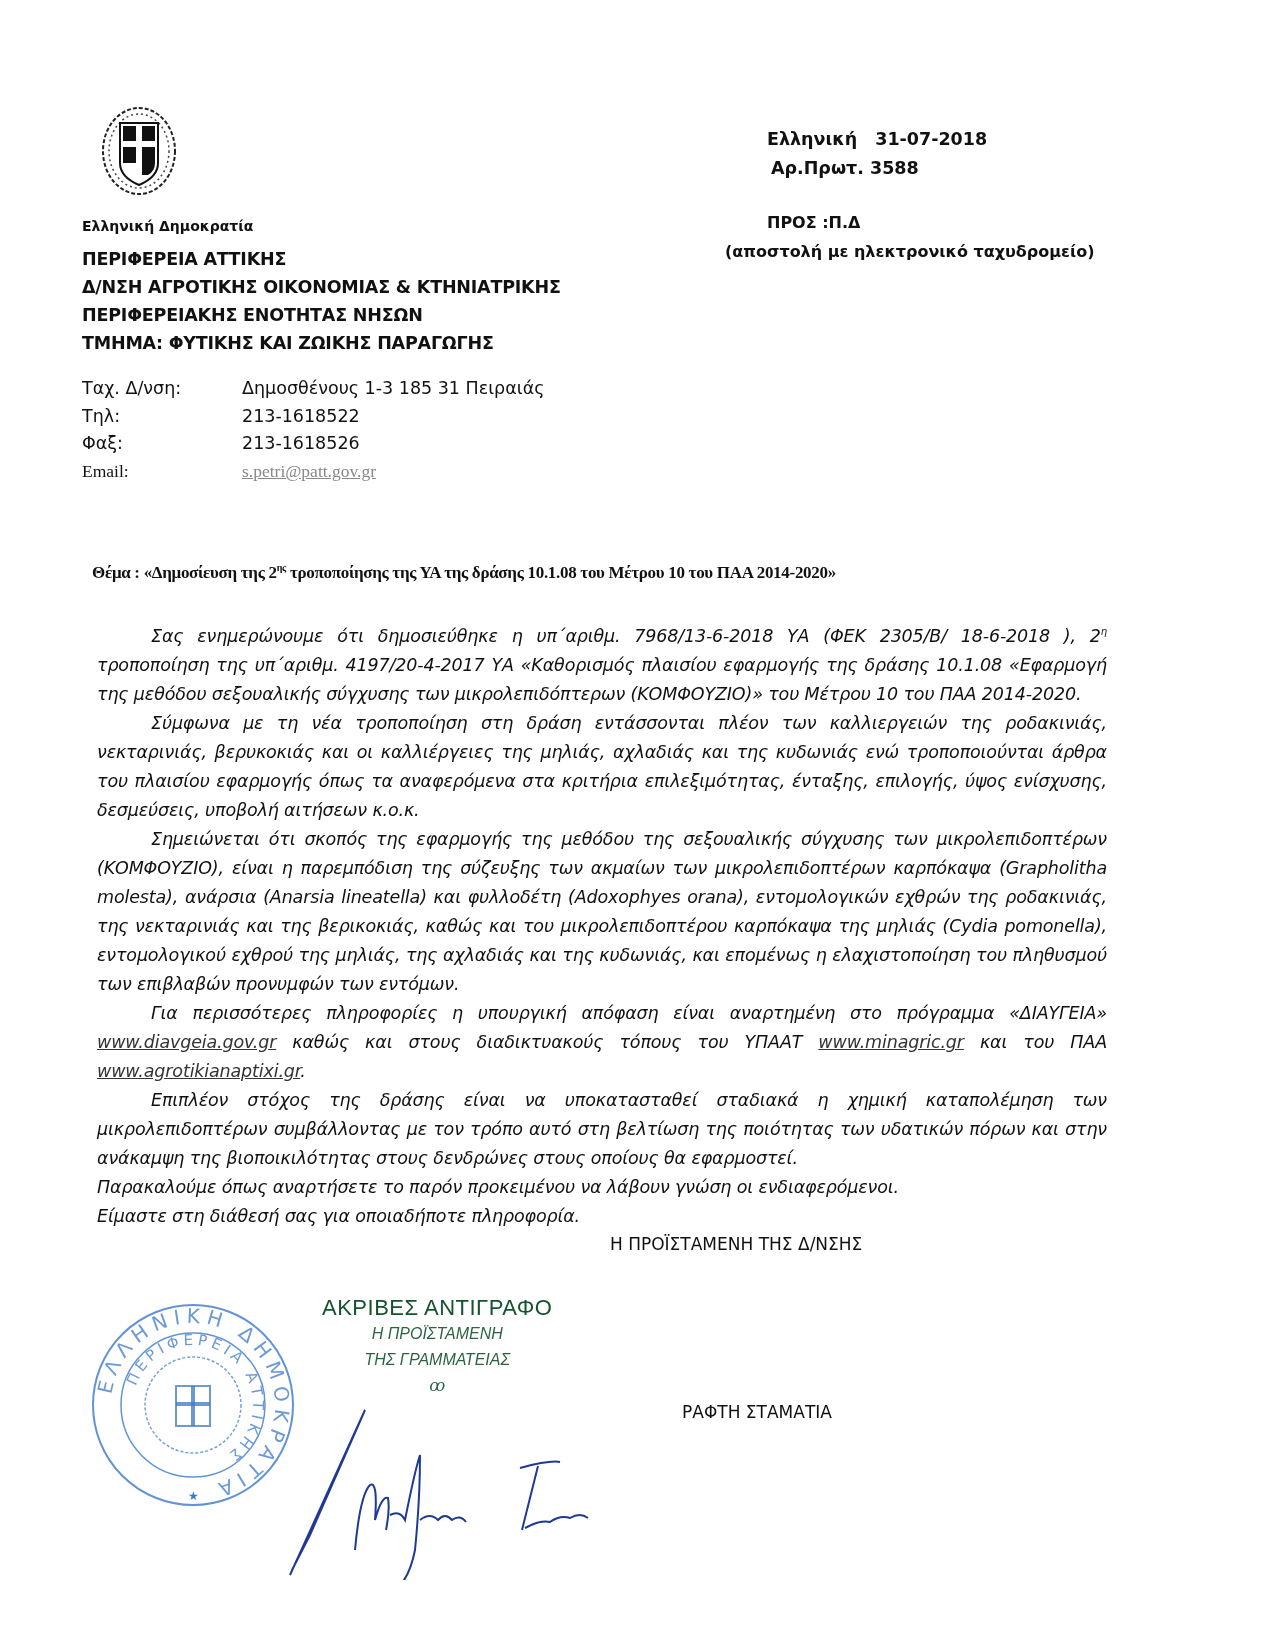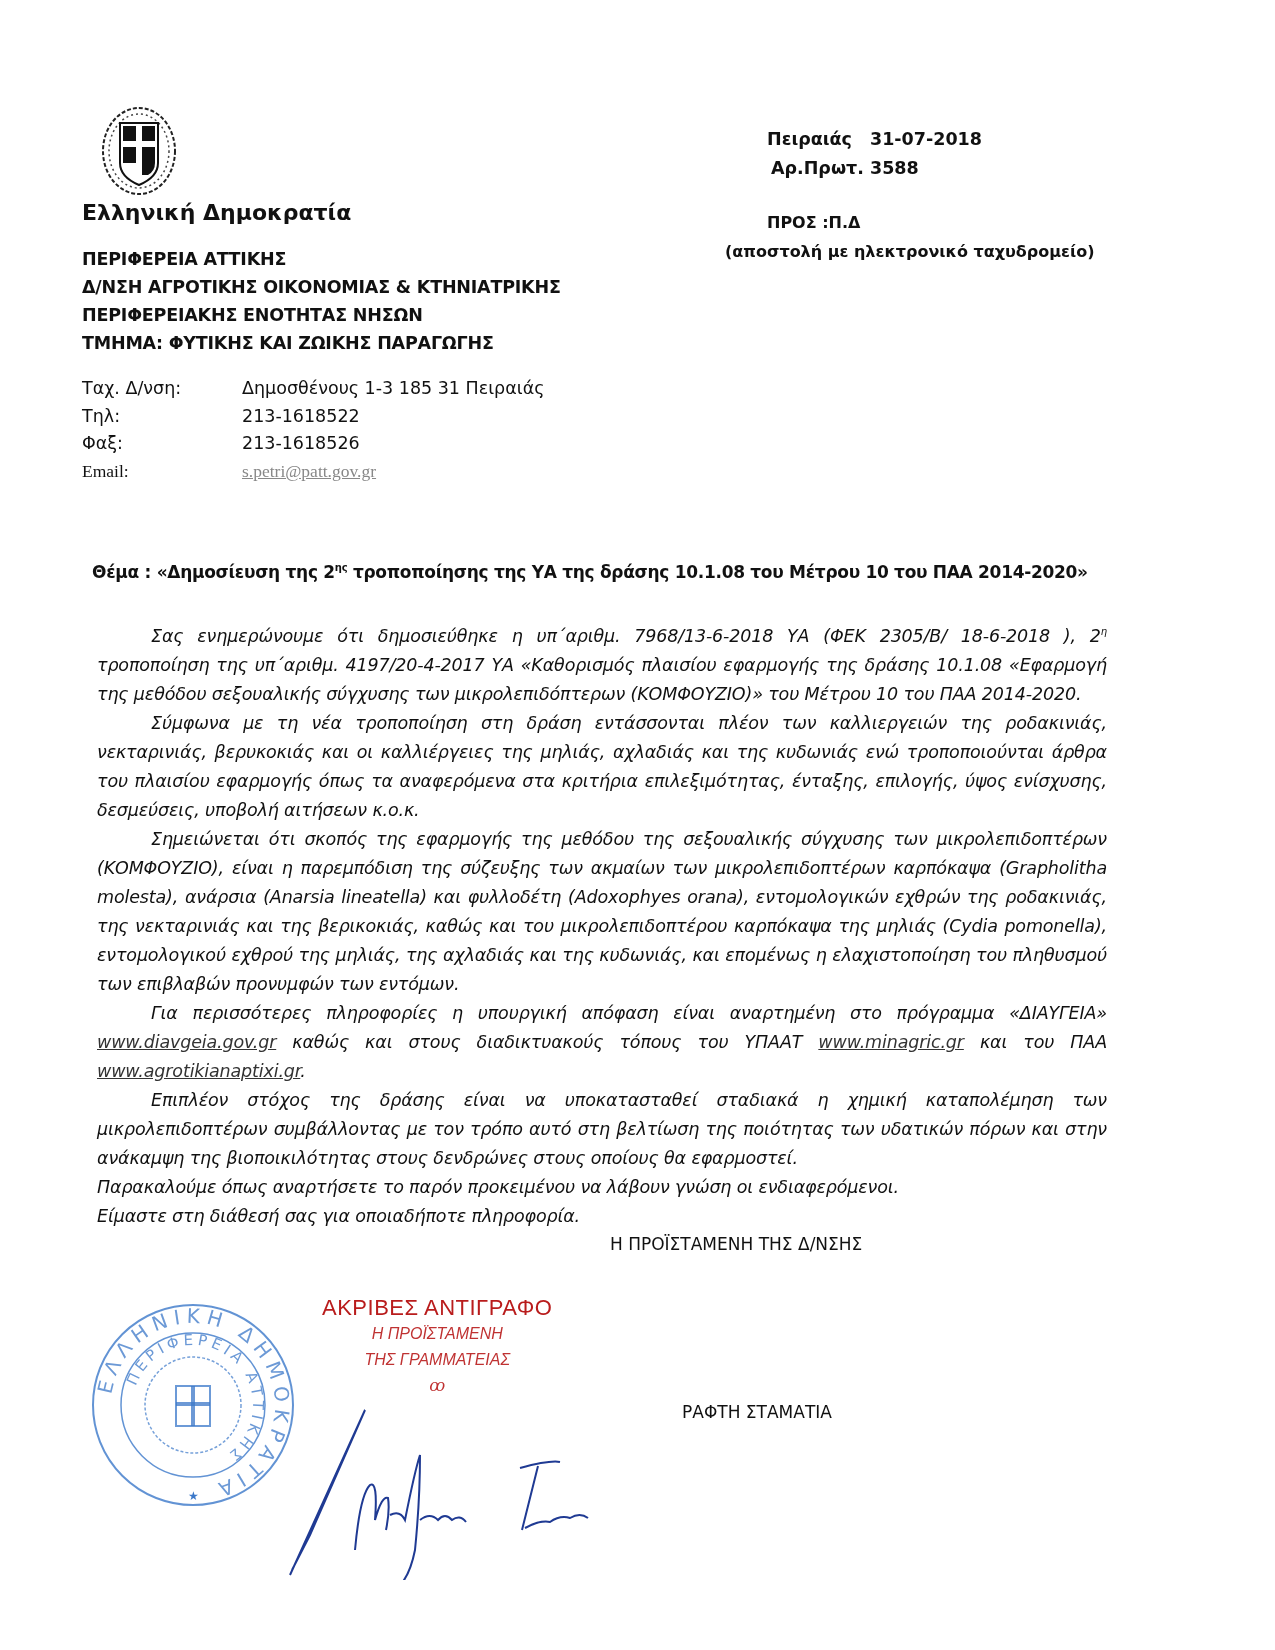--- a/index.html
+++ b/index.html
@@ -1,39 +1,39 @@
 <!DOCTYPE html>
 <html><head>
 <meta charset="utf-8">
 <style>
   html, body { margin: 0; padding: 0; background: #ffffff; }
   body { width: 1275px; height: 1650px; position: relative; overflow: hidden;
          font-family: "DejaVu Sans", "Liberation Sans", sans-serif; color: #111; }
   .abs { position: absolute; }
   .emblem { left: 100px; top: 105px; width: 78px; height: 92px; }
   .hdr { font-size: 17.5px; font-weight: bold; line-height: 28px; letter-spacing: -0.2px; }
-  .republic { left: 82px; top: 200px; font-weight: bold; font-size: 22px; }
+  .republic { left: 82px; top: 218px; font-weight: bold; font-size: 14px; }
   .org { left: 82px; top: 245px; }
   .contact { left: 82px; top: 375px; font-size: 17.5px; line-height: 27.5px; }
   .contact .row { display: flex; align-items: flex-end; }
   .contact .lbl { width: 160px; }
   .contact .email-lbl, .contact .email-val { font-family: "Liberation Serif", serif; }
   .contact .email-val { color: #888; text-decoration: underline; }
   .right-top { left: 767px; top: 125px; font-weight: bold; font-size: 17.5px; line-height: 29px; }
   .right-top .date-row span + span { margin-left: 18px; }
   .recip { left: 725px; top: 208px; font-weight: bold; font-size: 16px; line-height: 29px; }
   .recip .to { padding-left: 42px; }
-  .subject { left: 92px; top: 562px; width: 1100px; font-weight: bold; font-size: 17px; letter-spacing: -0.3px; }
+  .subject { left: 92px; top: 562px; width: 1100px; font-weight: bold; font-size: 17px; letter-spacing: -0.3px; font-family: Liberation Serif, serif; }
   .subject sup { font-size: 10px; }
   .body { left: 97px; top: 617px; width: 1010px; font-size: 17.5px; line-height: 29px; text-align: justify; letter-spacing: -0.15px; font-style: italic; }
   .body p { margin: 0; text-indent: 54px; }
   .body p.noindent { text-indent: 0; }
   .body a { color: #333; text-decoration: underline; }
   .body sup { font-size: 10px; }
-  .stamp-text { left: 322px; top: 1295px; color: #b91c1c; text-align: center; font-family: "Liberation Sans", sans-serif; }
+  .stamp-text { left: 322px; top: 1295px; color: #14532d; text-align: center; font-family: "Liberation Sans", sans-serif; }
   .stamp-text .big { font-size: 22px; letter-spacing: 0.5px; }
   .stamp-text .small { font-size: 16px; line-height: 26px; opacity: 0.9; font-style: italic; }
   .sig-title { left: 610px; top: 1234px; font-size: 17px; }
   .sig-name { left: 682px; top: 1402px; font-size: 17px; }
   .seal { left: 88px; top: 1300px; width: 210px; height: 210px; }
   .signature { left: 270px; top: 1400px; width: 380px; height: 180px; }
 </style>
 </head>
 <body>
 
@@ -71,21 +71,21 @@
     <span>213-1618526</span>
   </div>
   <div class="row">
     <span class="lbl email-lbl">Email:</span>
     <span class="email-val">s.petri@patt.gov.gr</span>
   </div>
 </div>
 
 <div class="abs right-top">
   <div class="date-row">
-    <span>Πειραιάς</span><span>31-07-2018</span>
+    <span>Ελληνική</span><span>31-07-2018</span>
   </div>
   <div style="padding-left:4px">Αρ.Πρωτ. 3588</div>
 </div>
 <div class="abs recip">
   <div class="to">ΠΡΟΣ :Π.Δ</div>
   <div>(αποστολή με ηλεκτρονικό ταχυδρομείο)</div>
 </div>
 
 <div class="abs subject">
   <span>Θέμα : «Δημοσίευση  της 2</span><sup>ης</sup><span>  τροποποίησης της ΥΑ  της δράσης 10.1.08 του Μέτρου 10 του ΠΑΑ 2014-2020»</span>

